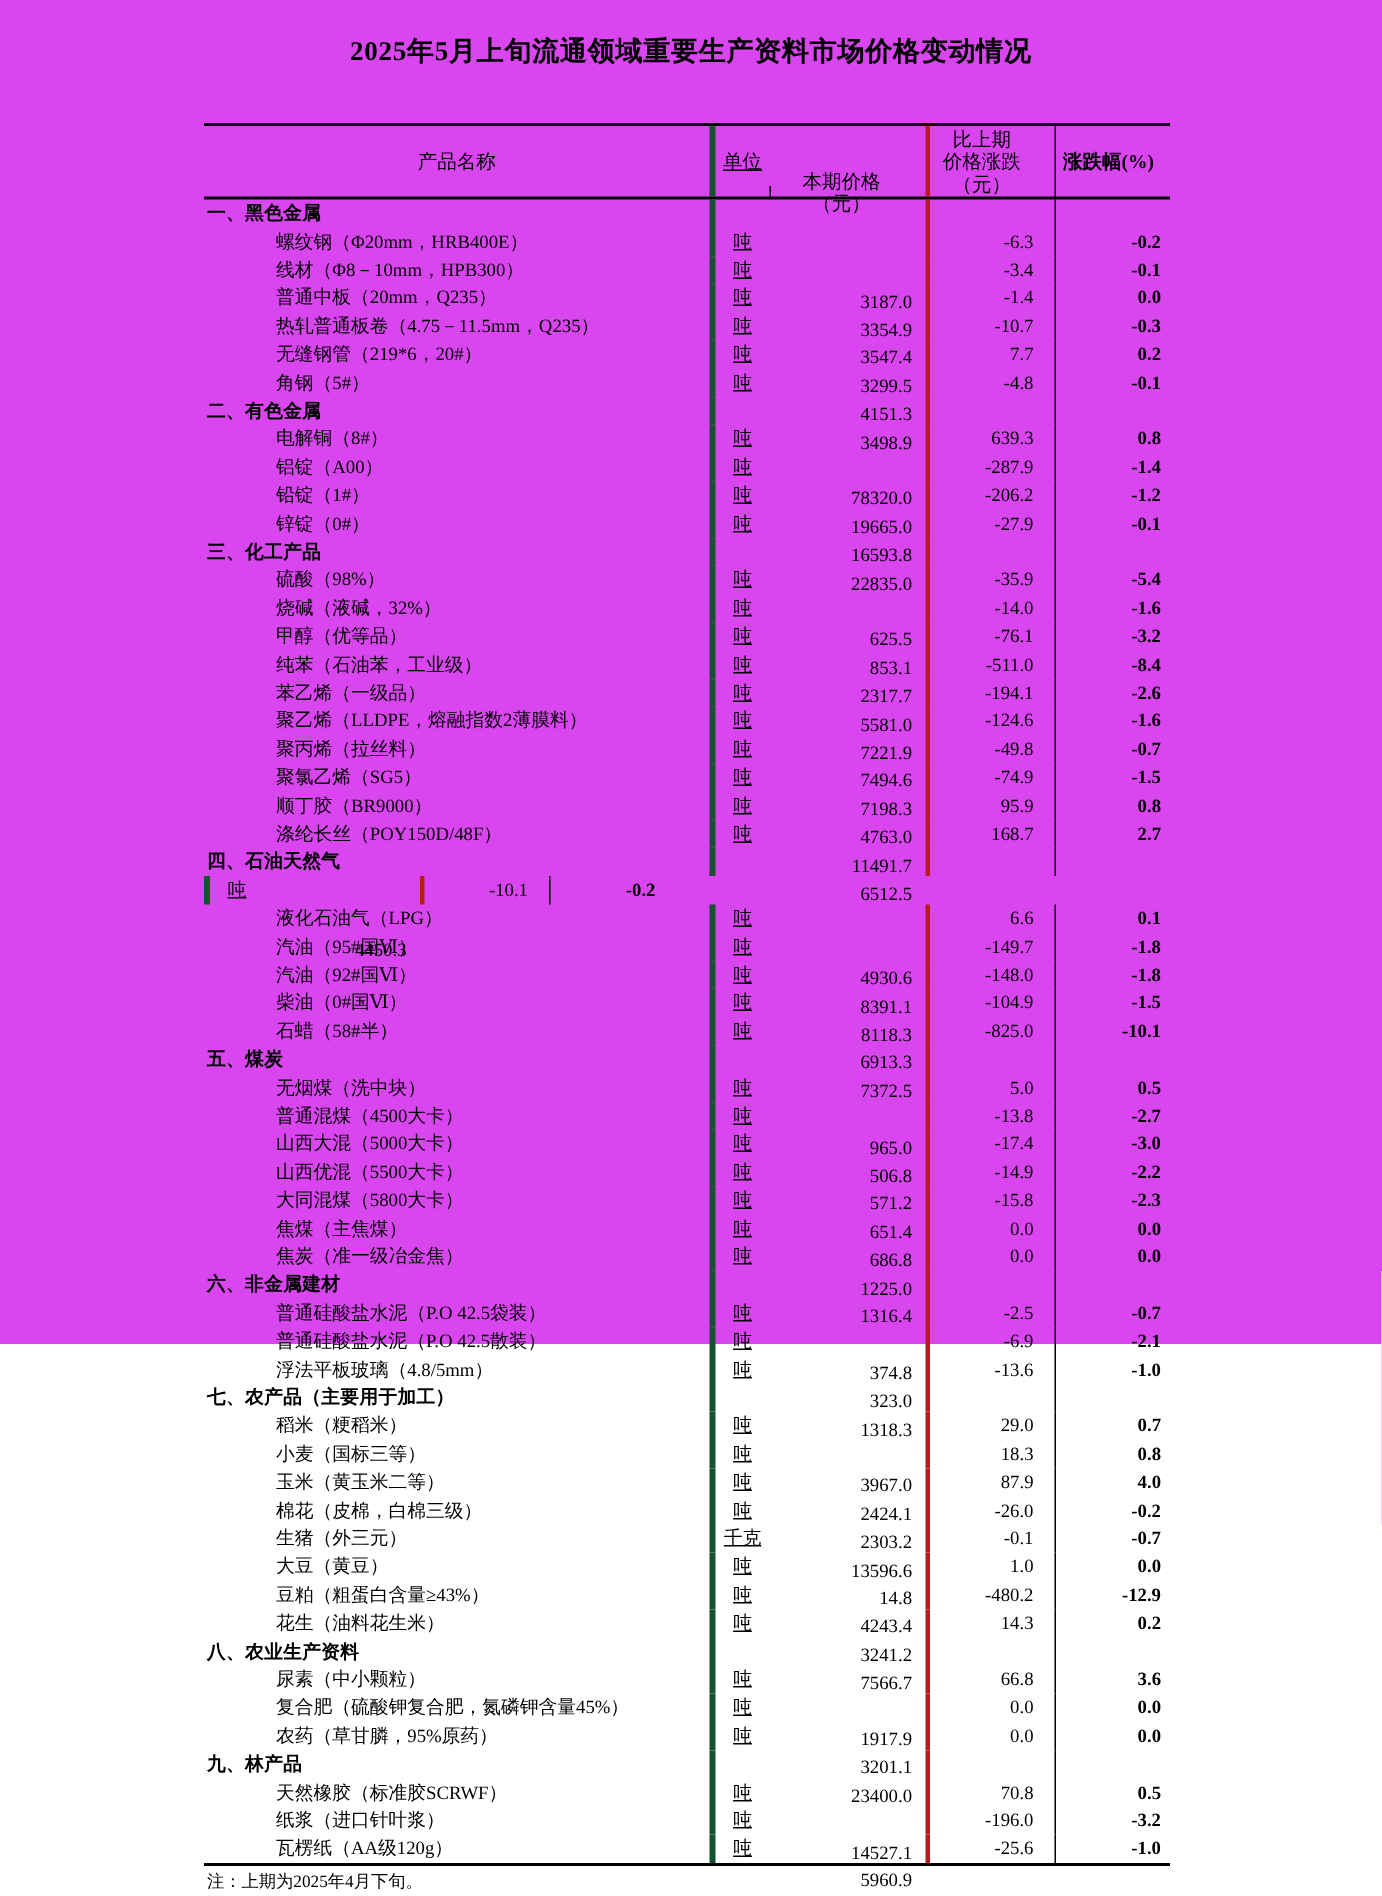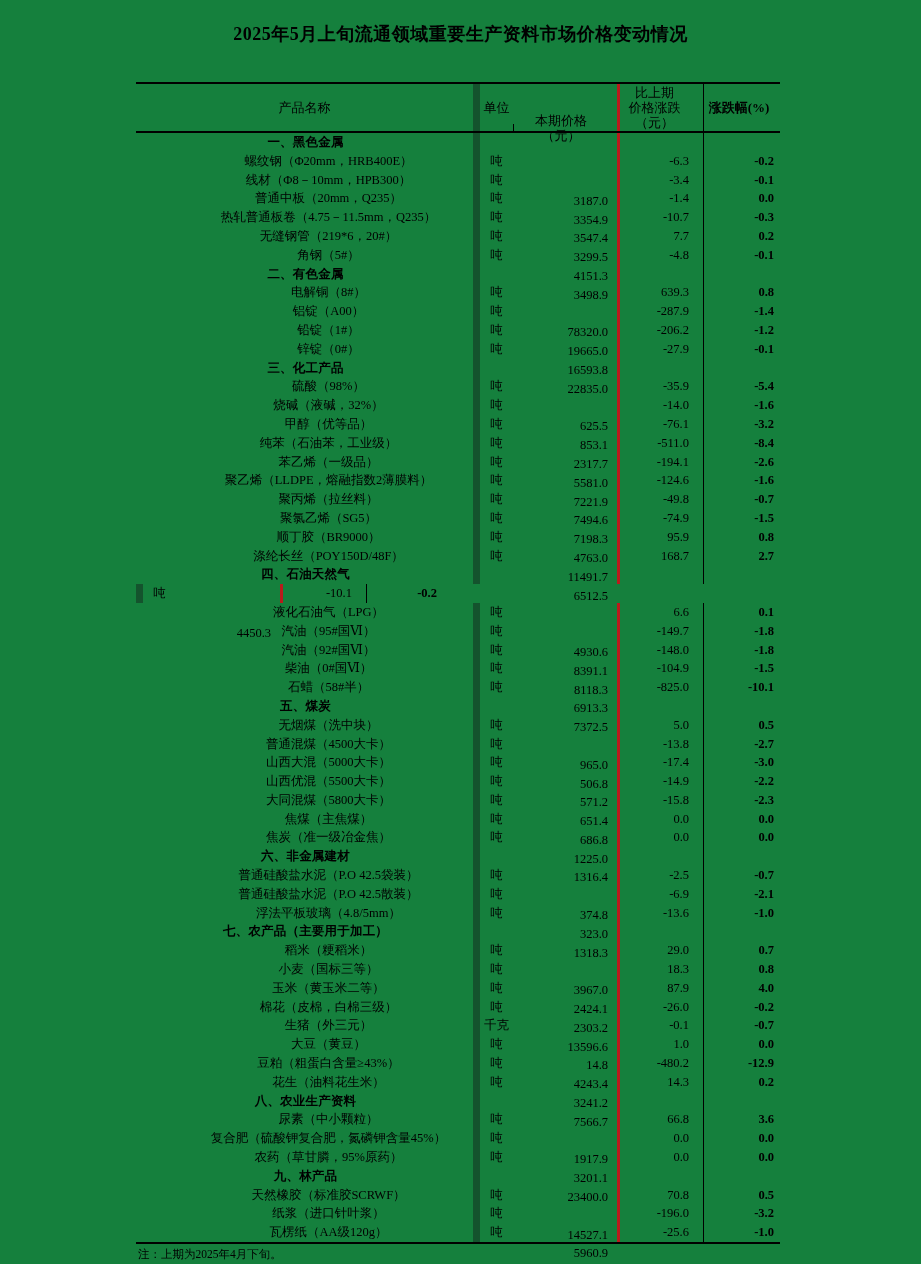--- a/index.html
+++ b/index.html
@@ -8,22 +8,22 @@
     background: #ffffff;
     width: 921px;
     height: 1264px;
     overflow: hidden;
     font-family: "Liberation Serif", "DejaVu Serif", serif;
     color: #000;
   }
   .page {
     position: relative;
     width: 921px;
-    height: 1264px;
-    background: #15803d;
+    height: 896px;
+    background: #d946ef;
   }
   .doc-title {
     position: absolute;
     top: 22px;
     left: 0;
     right: 0;
     text-align: center;
     font-size: 18px;
     font-weight: bold;
     letter-spacing: 0.5px;
@@ -46,22 +46,22 @@
     display: flex;
     align-items: center;
     justify-content: center;
     text-align: center;
     white-space: pre-line;
     line-height: 15px;
   }
   .cell {
     box-sizing: border-box;
   }
-  .c1 { width: 337px; text-align: center; }
-  .c2 { width: 40px; border-left: 7px solid #14532d; text-align: center; }
+  .c1 { width: 337px; }
+  .c2 { width: 40px; border-left: 4px solid #14532d; text-align: center; text-decoration: underline; }
   .c3 { width: 104px; border-left: 1px solid #000; text-align: right; padding-right: 9px; margin-top: 40px; }
   .c4 { width: 86px;  border-left: 3px solid #b91c1c; text-align: right; padding-right: 14px; }
   .c5 { width: 77px;  border-left: 1px solid #000; text-align: right; padding-right: 6px; font-weight: bold; }
   .row {
     display: flex;
     height: 18.8px;
     font-size: 12.5px;
     line-height: 18.8px;
     white-space: nowrap;
   }

